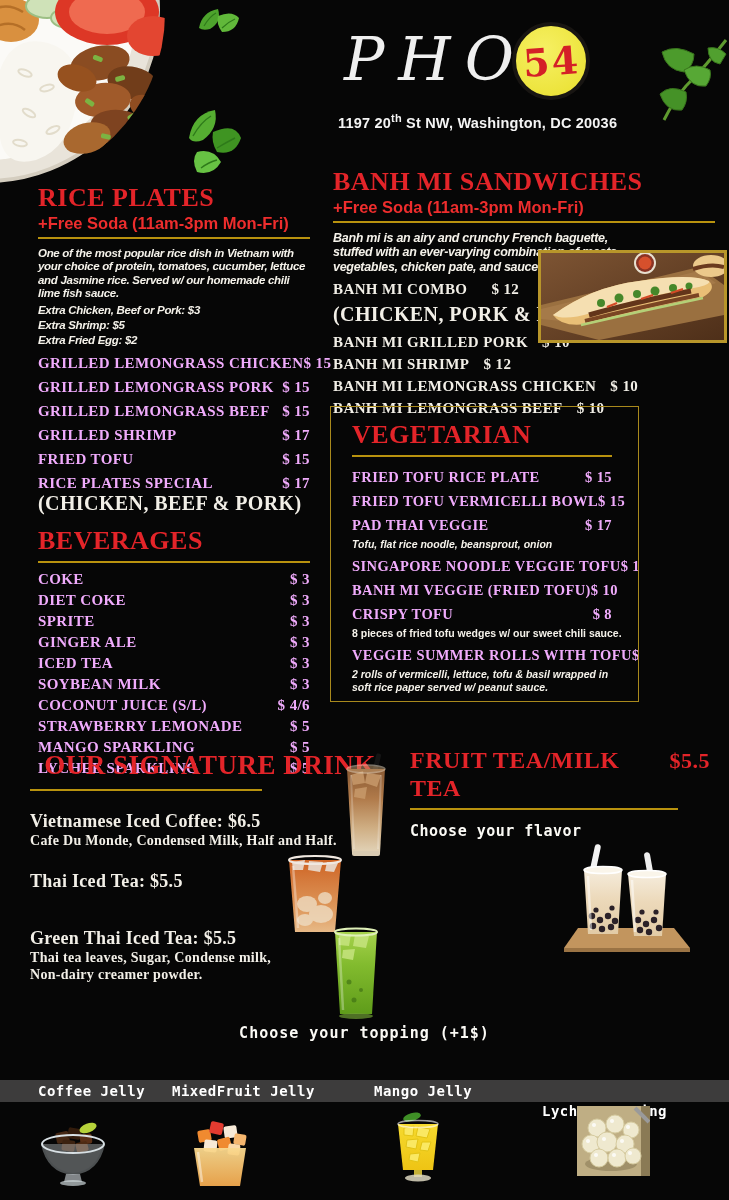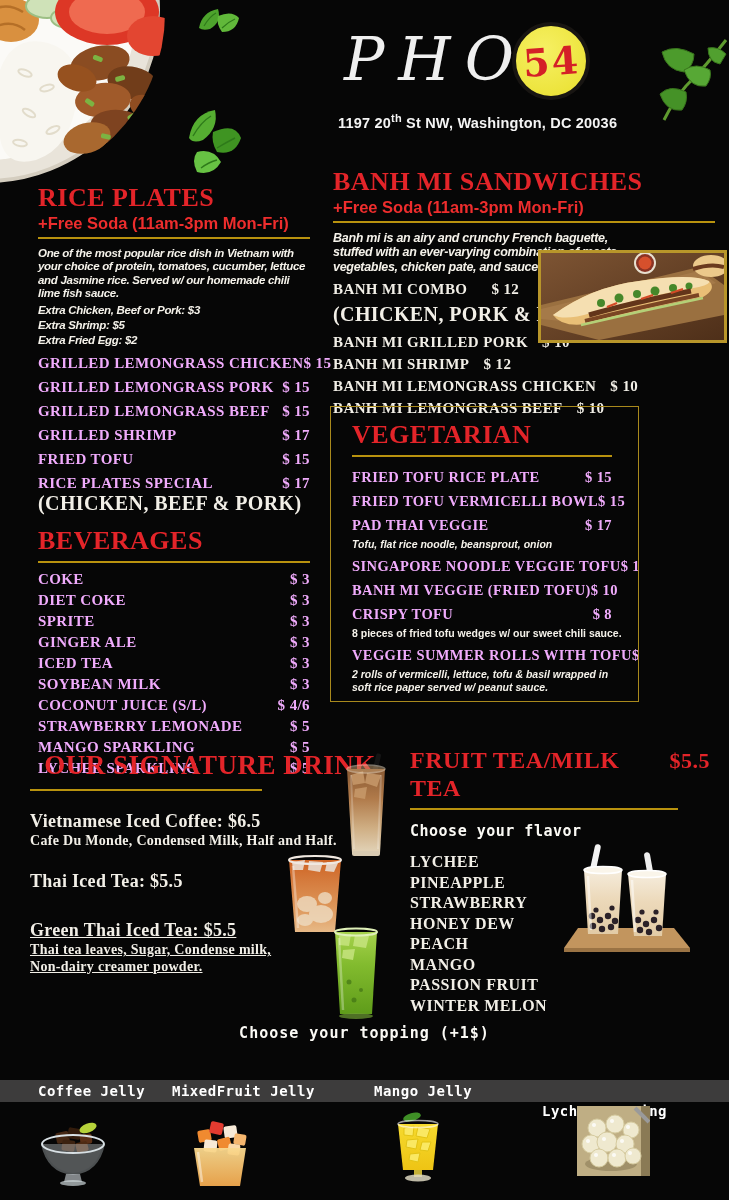--- a/index.html
+++ b/index.html
@@ -350,21 +350,21 @@
   <div class="sig">
     <div class="t-red" style="font-size:27px; line-height:30px;text-align:center;">OUR SIGNATURE DRINK</div>
     <hr class="gline" style="width:232px; margin-top:9px;">
     <div class="sig-item">
       <div class="sig-name">Vietnamese Iced Coffee: $6.5</div>
       <div class="sig-desc">Cafe Du Monde, Condensed Milk, Half and Half.</div>
     </div>
     <div class="sig-item" style="margin-top:21px;">
       <div class="sig-name">Thai Iced Tea: $5.5</div>
     </div>
-    <div class="sig-item" style="margin-top:27px;text-decoration:underline;">
+    <div class="sig-item" style="margin-top:35px;">
       <div class="sig-name">Green Thai Iced Tea: $5.5</div>
       <div class="sig-desc">Thai tea leaves, Sugar, Condense milk,
 Non-dairy creamer powder.</div>
     </div>
   </div>
 
   <div class="abs" style="left:337px; top:753px;">
     <svg width="58" height="106" viewBox="0 0 58 106">
       <defs>
         <linearGradient id="icg" x1="0" y1="0" x2="0" y2="1">
@@ -438,30 +438,20 @@
     </svg>
   </div>
 
   <div class="ft">
     <div class="ft-title">
       <span class="t-red t-24">FRUIT TEA/MILK TEA</span>
       <span class="t-red" style="font-size:22px;">$5.5</span>
     </div>
     <hr class="gline" style="width:268px; margin-top:6px;">
     <div class="mono ft-prompt">Choose your flavor</div>
-    <div class="flavors">
-      <div>LYCHEE</div>
-      <div>PINEAPPLE</div>
-      <div>STRAWBERRY</div>
-      <div>HONEY DEW</div>
-      <div>PEACH</div>
-      <div>MANGO</div>
-      <div>PASSION FRUIT</div>
-      <div>WINTER MELON</div>
-    </div>
   </div>
 
   <div class="abs" style="left:562px; top:840px;">
     <svg width="130" height="120" viewBox="0 0 130 120">
       <defs>
         <linearGradient id="btg" x1="0" y1="0" x2="0" y2="1">
           <stop offset="0" stop-color="#f5ecdc"></stop>
             <stop offset="0.45" stop-color="#ecd9ba"></stop>
           <stop offset="1" stop-color="#e2cba6"></stop>
         </linearGradient>

